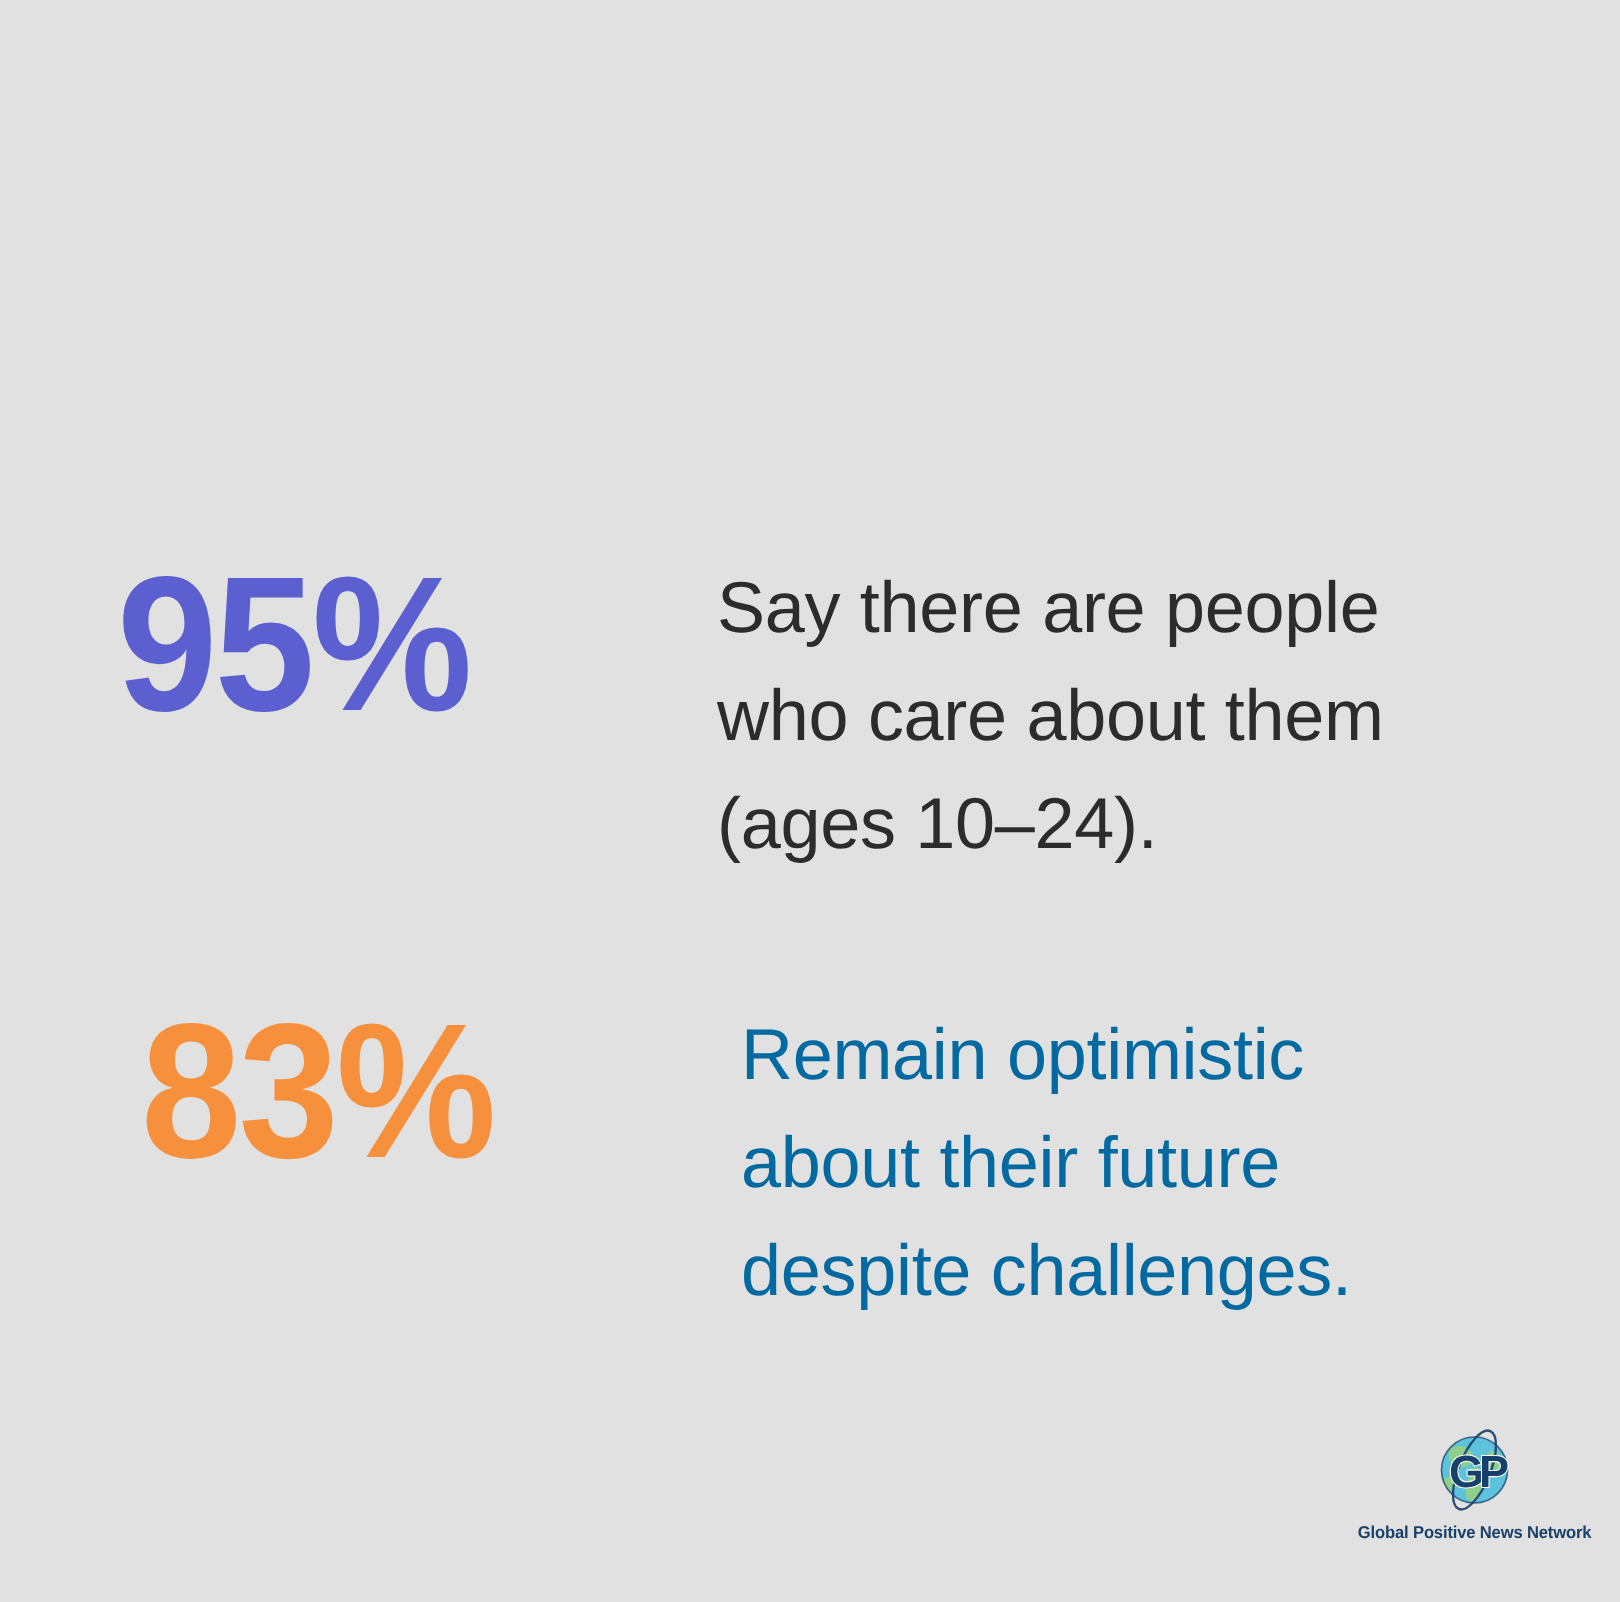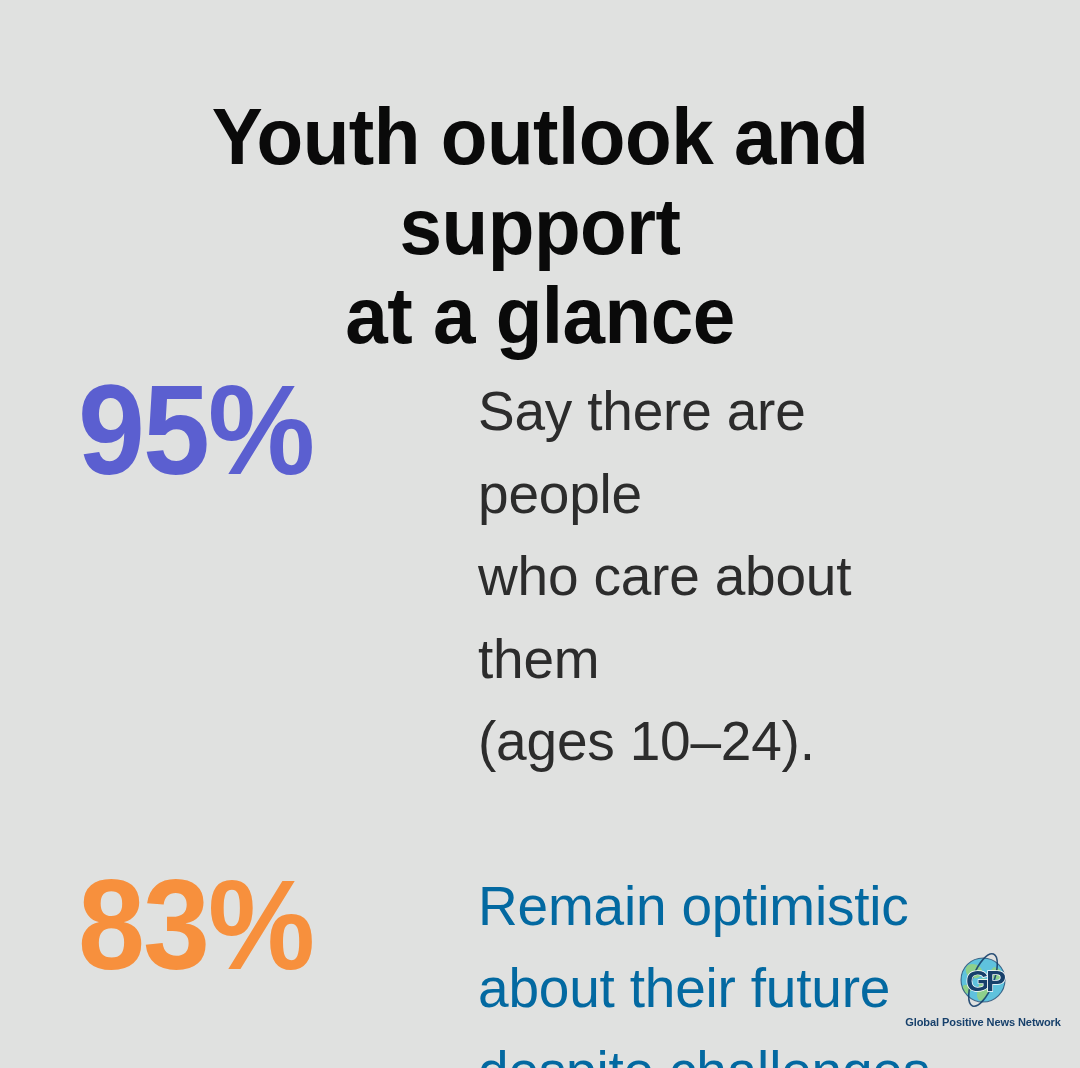--- a/index.html
+++ b/index.html
@@ -53,20 +53,21 @@
     width: 981px;
   }
   .stat-row {
     display: flex;
     align-items: flex-start;
     padding-left: 78px;
     box-sizing: border-box;
   }
   .stat-row + .stat-row {
     margin-top: 72px;
+    margin-left: 16px;
   }
   .stat-value {
     flex: 0 0 400px;
     width: 400px;
     font-family: "Liberation Sans Narrow", "Liberation Sans", "DejaVu Sans", sans-serif;
     font-size: 128px;
     line-height: 1.0;
     font-weight: 700;
     letter-spacing: -2px;
     transform: scaleX(0.94);
@@ -74,21 +75,21 @@
     white-space: nowrap;
     margin-top: 6px;
   }
   .stat-value.accent-purple { color: #5b5fd0; }
   .stat-value.accent-orange { color: #f7903d; }
 
   .stat-desc {
     flex: 1 1 auto;
     max-width: 478px;
     font-family: "Liberation Sans", "DejaVu Sans", sans-serif;
-    font-size: 55px;
+    font-size: 48px;
     line-height: 1.5;
     font-weight: 400;
     color: #2c2c2c;
     letter-spacing: -0.2px;
     white-space: pre-line;
     margin-top: 10px;
   }
 
   
   .logo {
@@ -114,24 +115,20 @@
     letter-spacing: -0.1px;
     white-space: nowrap;
     transform: scaleX(0.96);
   }
 </style>
 </head>
 <body style="background: rgb(224, 225, 224);">
 
 <div class="infographic" style="background: rgb(224, 225, 224);">
 
-  <div class="title-block">
-    <h1 class="title" style="color: rgb(10, 10, 10);">Youth outlook and support
-at a glance</h1>
-  </div>
 
   <div class="stats">
 
     <div class="stat-row">
       <div class="stat-value accent-purple" style="color: rgb(91, 95, 208);">95%</div>
       <div class="stat-desc" style="color: rgb(44, 44, 44);">Say there are people
 who care about them
 (ages 10–24).</div>
     </div>
 

